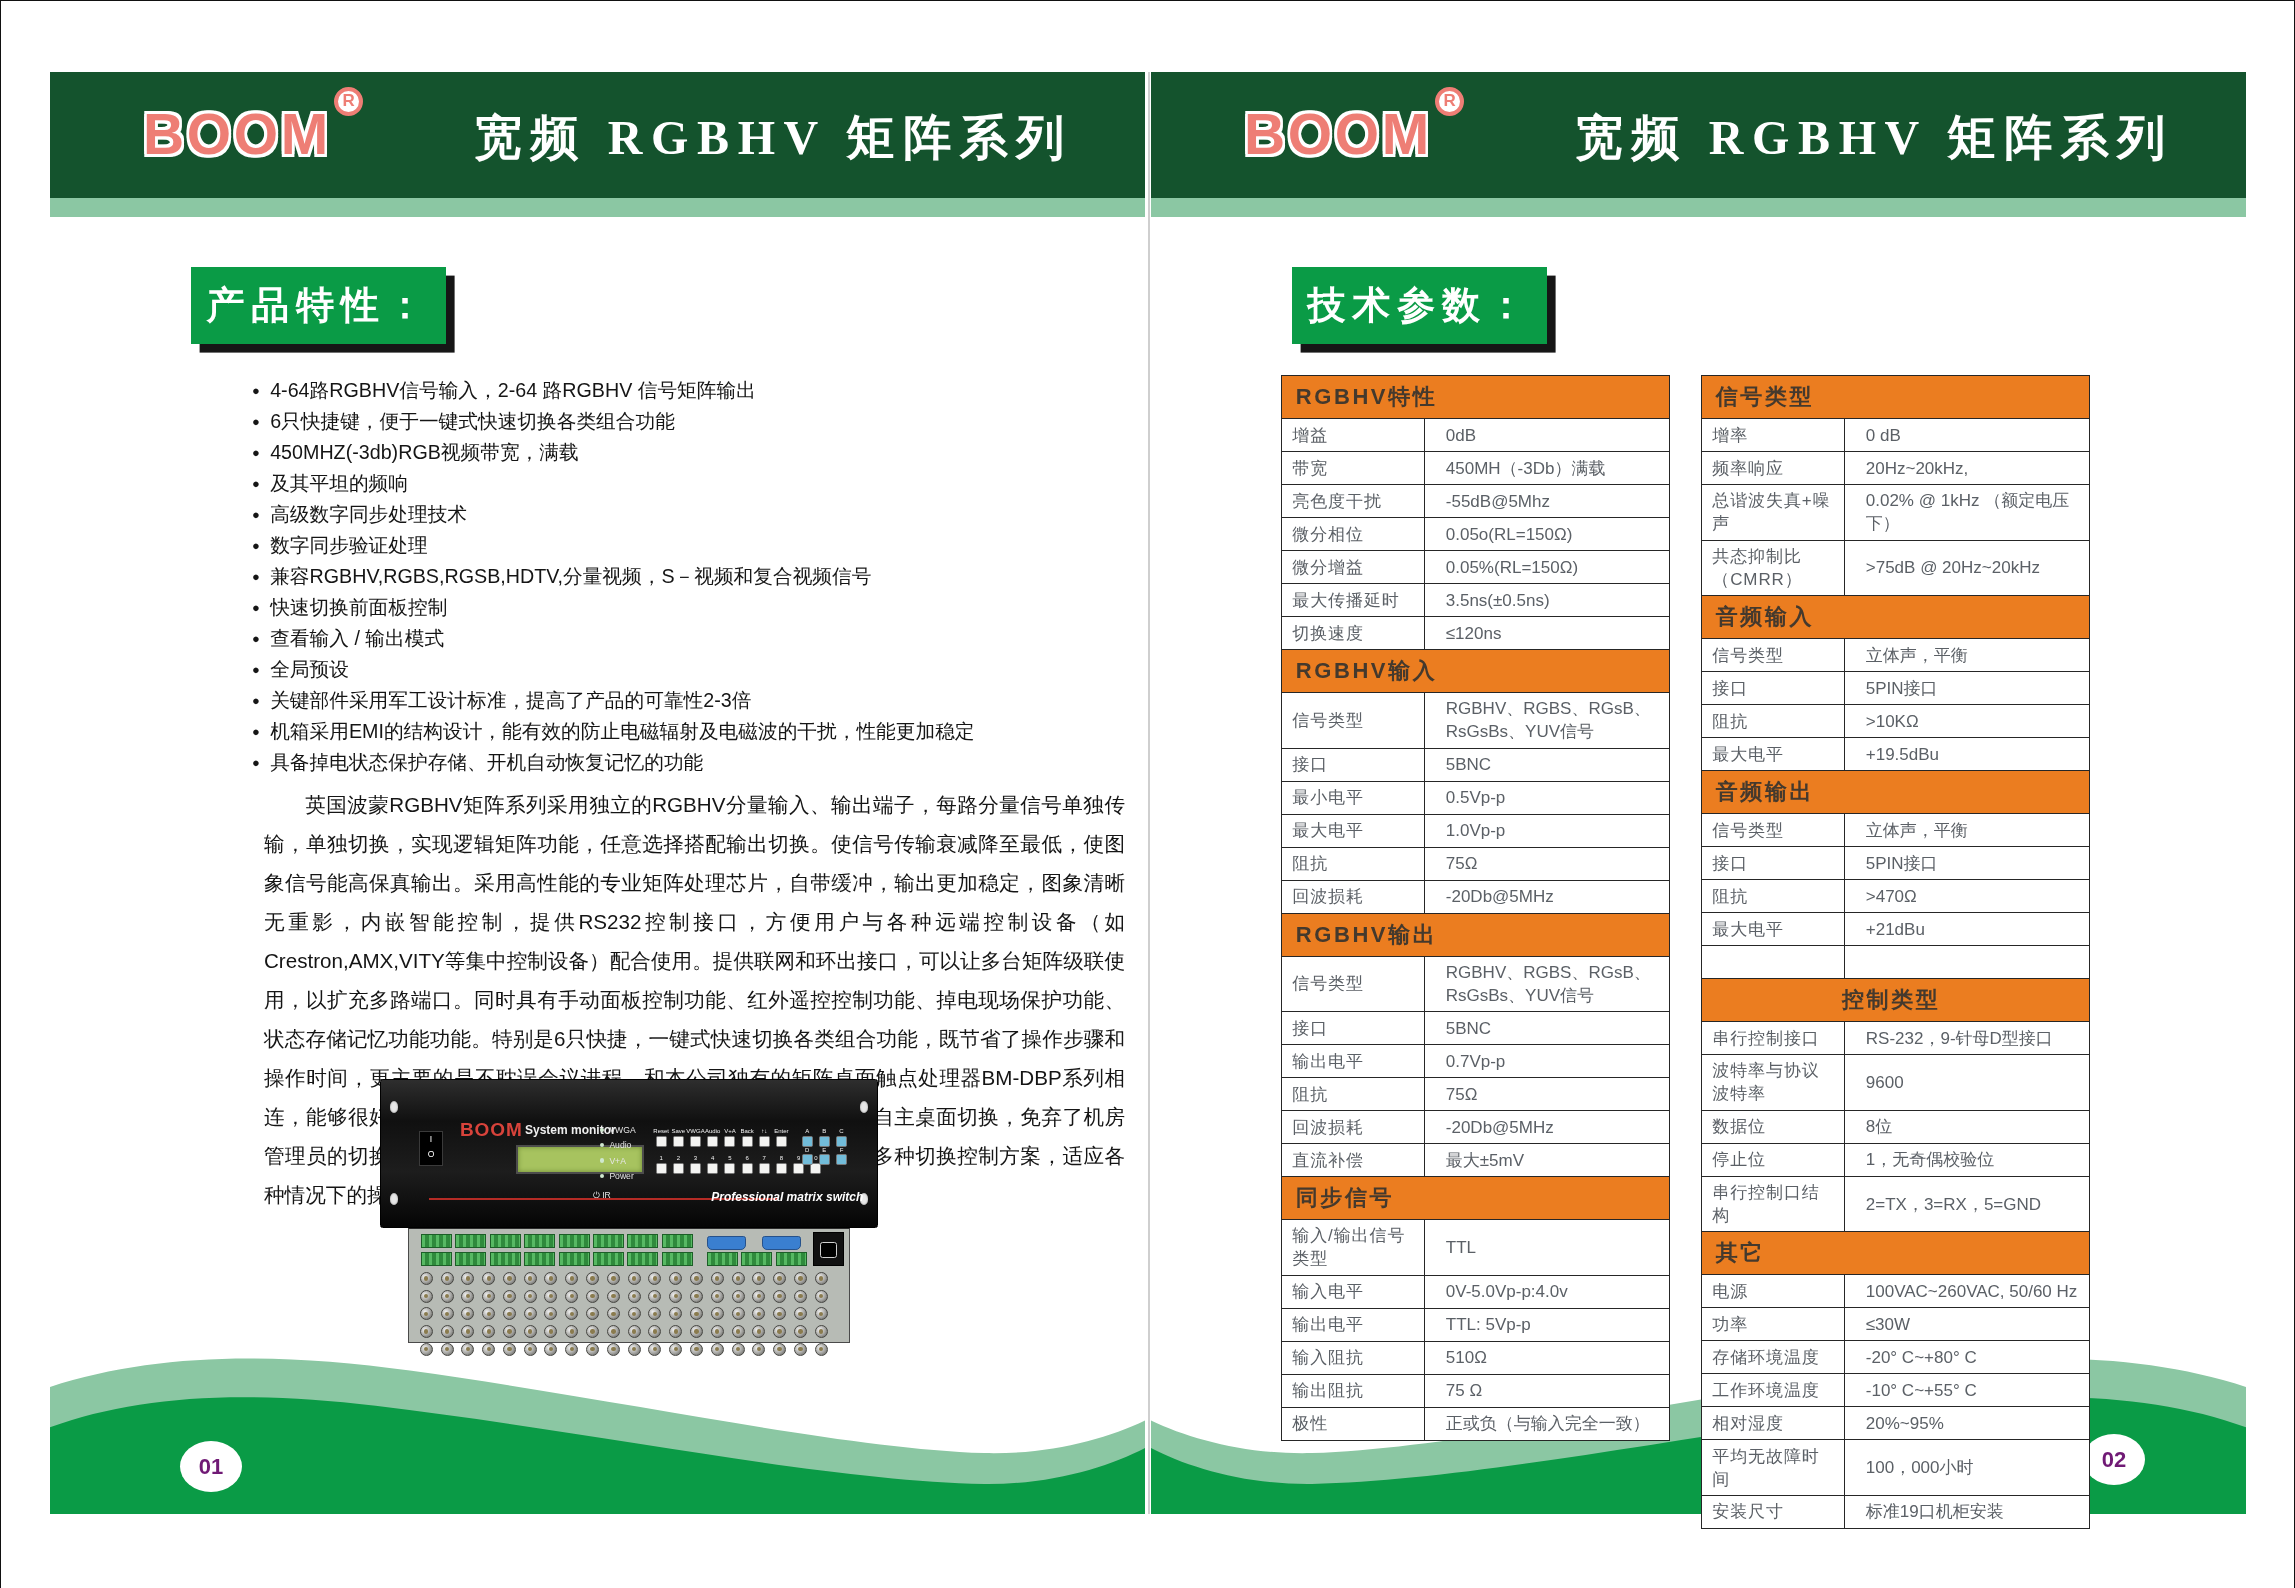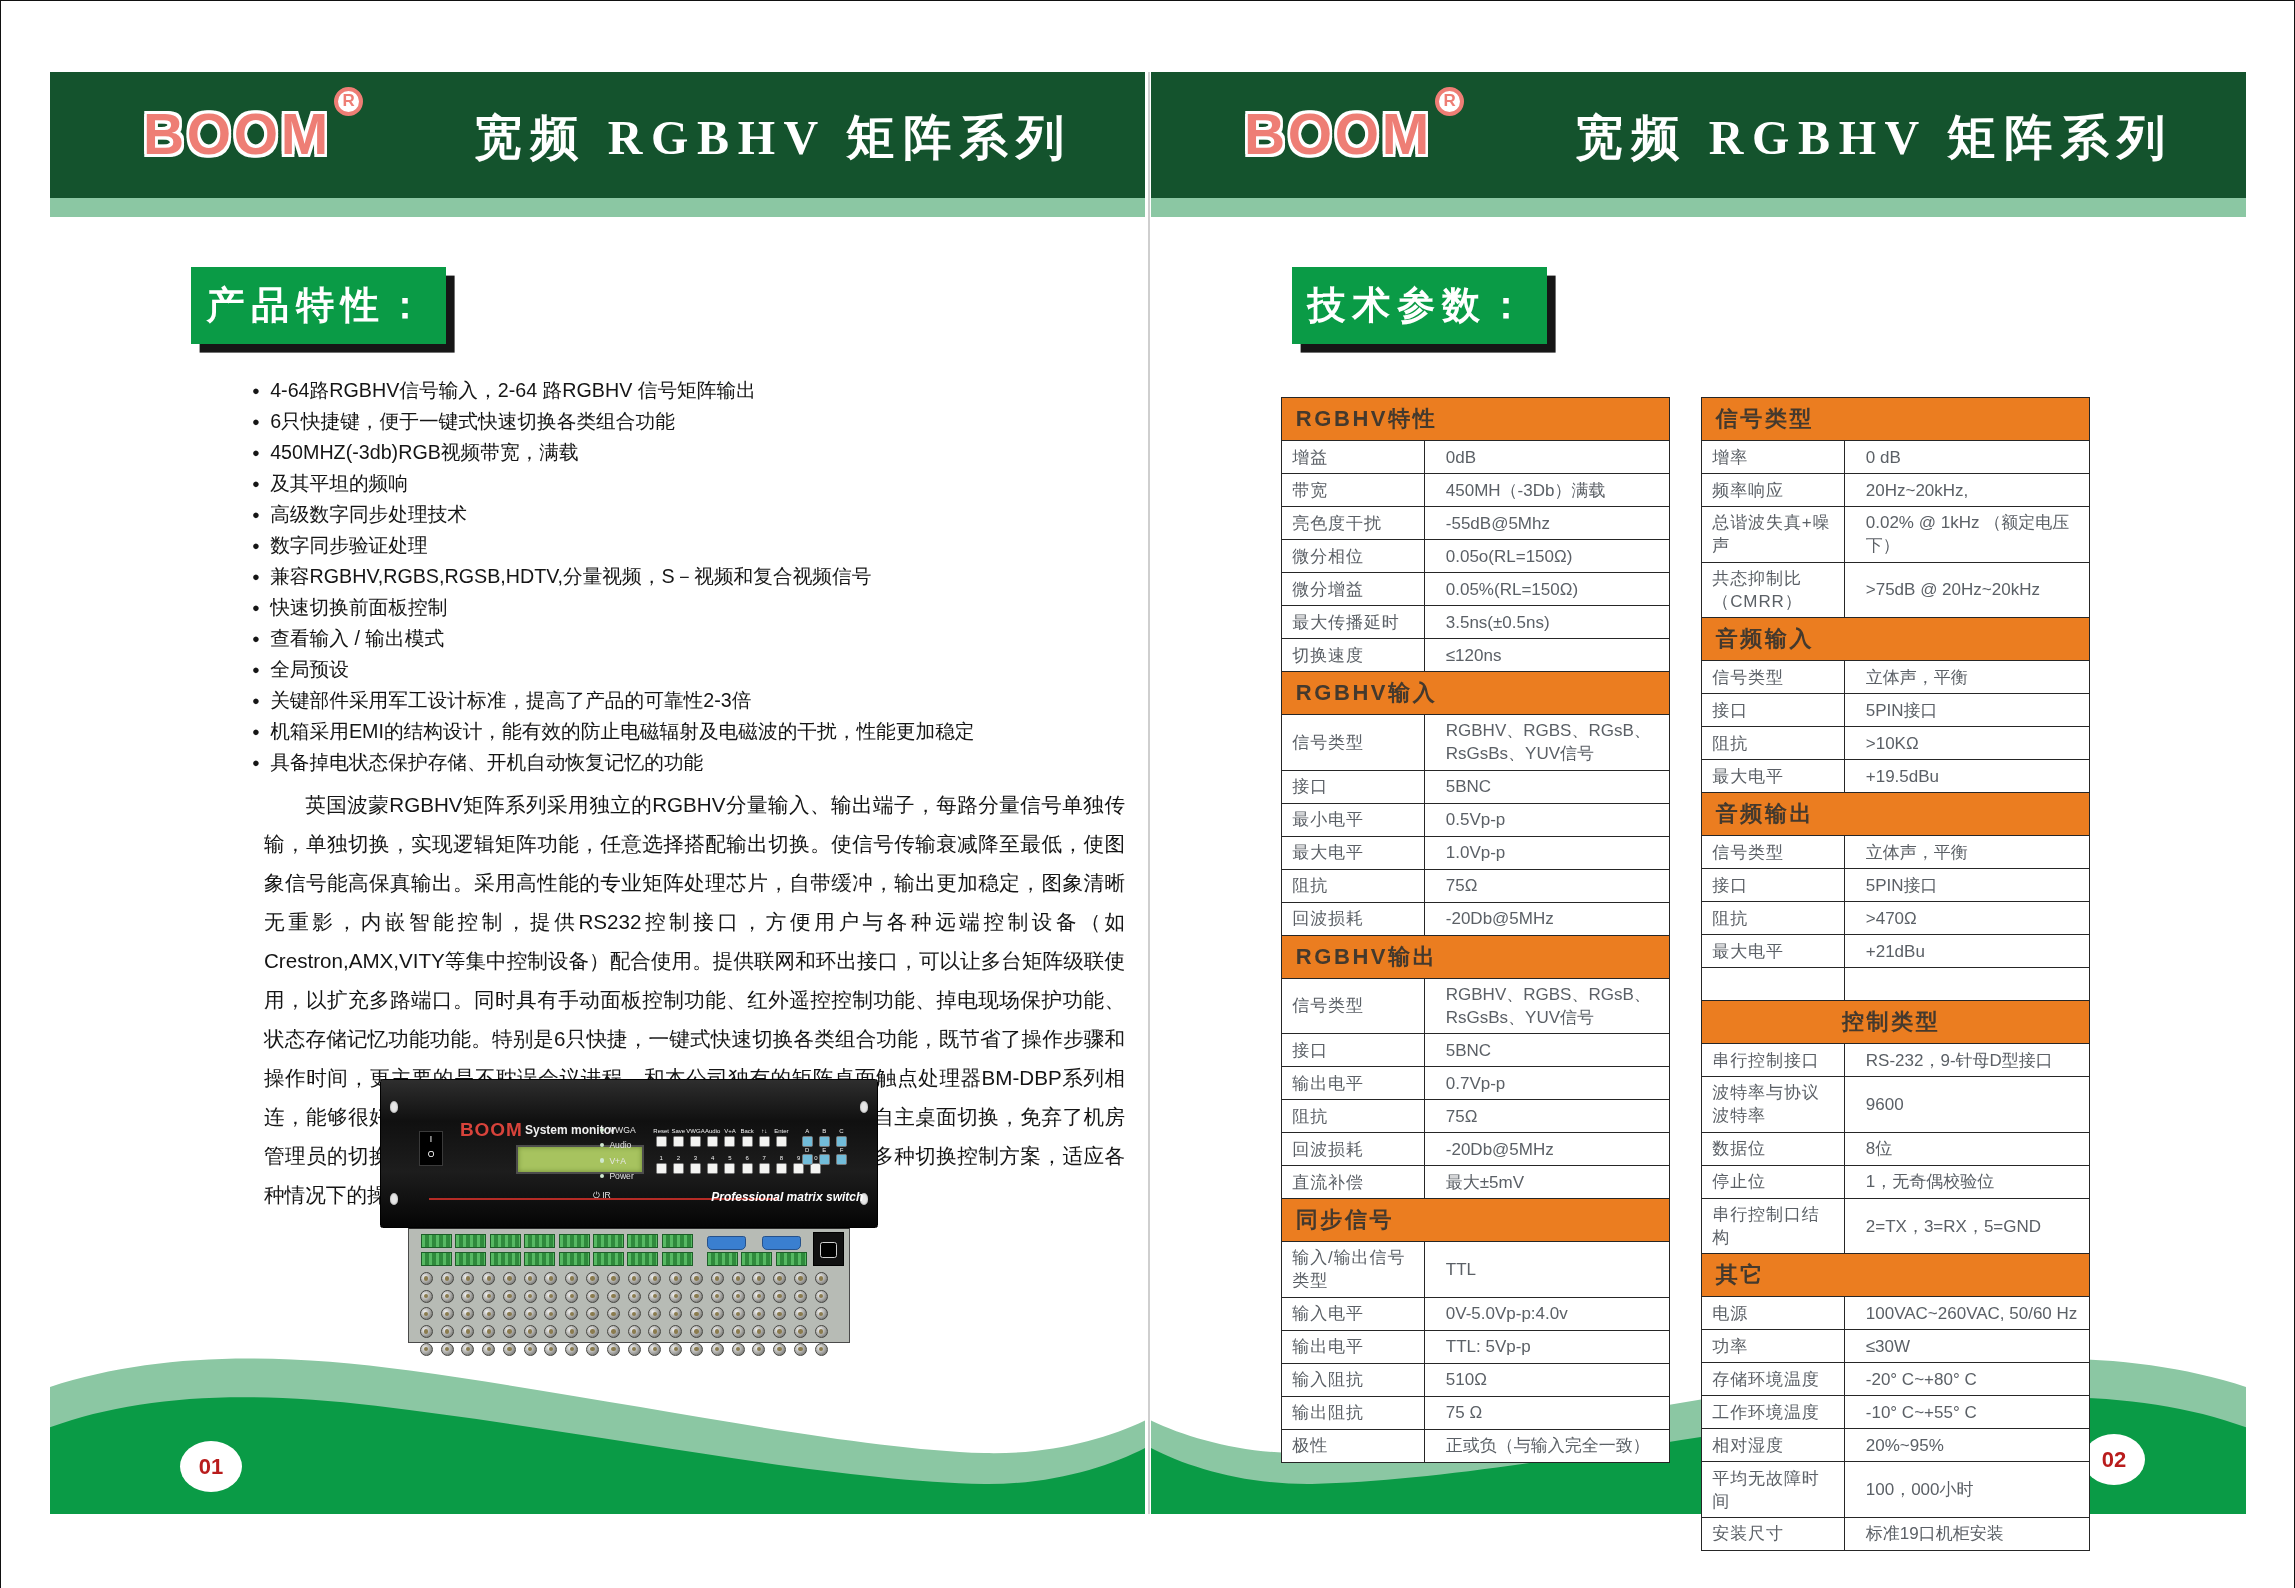--- a/index.html
+++ b/index.html
@@ -69,38 +69,38 @@
     border-radius:2.6px 2.6px 5.1px 5.1px;box-sizing:border-box;}
   .acinlet{position:absolute;left:404px;top:3.4px;width:31px;height:34px;background:#111;border:1.7px solid #000;box-sizing:border-box;}
   .acinlet:after{content:"";position:absolute;left:6px;top:8.6px;width:15.4px;height:13.7px;background:#000;
     border:1.7px solid #cfcfcf;border-radius:2.6px;}
   .bncgrid{position:absolute;left:6.9px;top:43px;width:428px;}
   .bnc{display:inline-block;width:13px;height:13px;margin:0 3.9px 1.7px 3.9px;border-radius:50%;
     background:radial-gradient(circle at 35% 35%,#f1f1f1,#a3a3a0 55%,#5c5c58 95%);border:0.9px solid #474743;position:relative;box-sizing:border-box;}
   .bnc i{position:absolute;left:3.4px;top:3.4px;width:4.3px;height:4.3px;border-radius:50%;background:#8a7b4e;}
 
   
-  .spec-table{position:absolute;top:303px;width:387px;background:#fff;border:1.7px solid #262626;z-index:3;margin-top:22px;}
+  .spec-table{position:absolute;top:303px;width:387px;background:#fff;border:1.7px solid #262626;z-index:3;}
   #tableL{left:130px;} #tableR{left:550px;}
   .sec-h{background:#eb7d20;color:#44392d;font-size:22px;font-weight:bold;letter-spacing:2.6px;
     padding:6px 8.6px 6px 13.7px;border-top:1.7px solid #262626;}
   .sec-h.center{text-align:center;padding-left:0;}
   .sec-h.indent{}
   .spec-table > :first-child{border-top:none;}
   .srow{display:flex;border-top:1.7px solid #262626;min-height:32px;}
   .scell{font-size:17px;color:#5b6066;display:flex;align-items:center;padding:4.3px 6.9px 4.3px 10.3px;box-sizing:border-box;line-height:23px;}
   .slabel{width:37%;border-right:1.7px solid #262626;letter-spacing:0.9px;}
   .svalue{width:63%;padding-left:20.6px;}
 
   
   .footer{position:absolute;left:0;bottom:0;width:1095px;height:176px;z-index:1;}
   .footer svg{display:block;width:100%;height:100%;}
   .wave-light{fill:#8bc7a3;} .wave-dark{fill:#0a9b46;}
   .pagenum{position:absolute;width:62px;height:51px;background:#fff;border-radius:50%;z-index:2;
-    display:flex;align-items:center;justify-content:center;font-size:22px;font-weight:bold;color:#b91c1c;}
+    display:flex;align-items:center;justify-content:center;font-size:22px;font-weight:bold;color:#701a75;}
   #page1 .pagenum{left:130px;bottom:22px;}
   #page2 .pagenum{right:101px;bottom:29px;}
 </style>
 </head>
 <body>
 
 <div id="canvas">
 
   <div class="page" id="page1">
     <div class="band">

